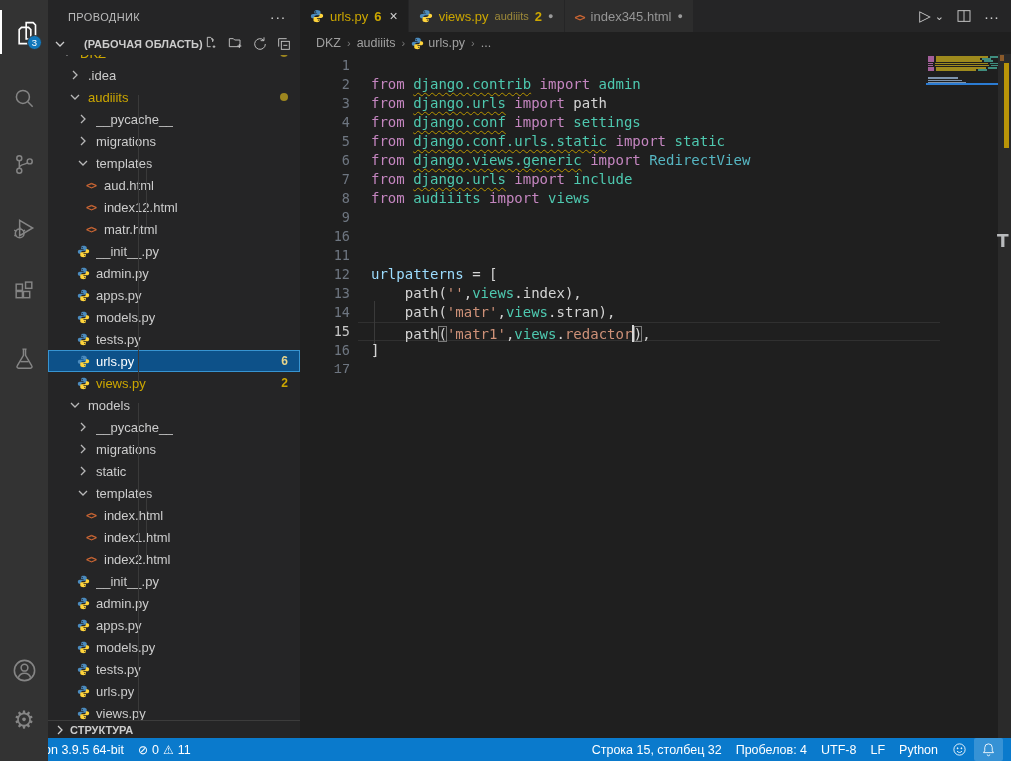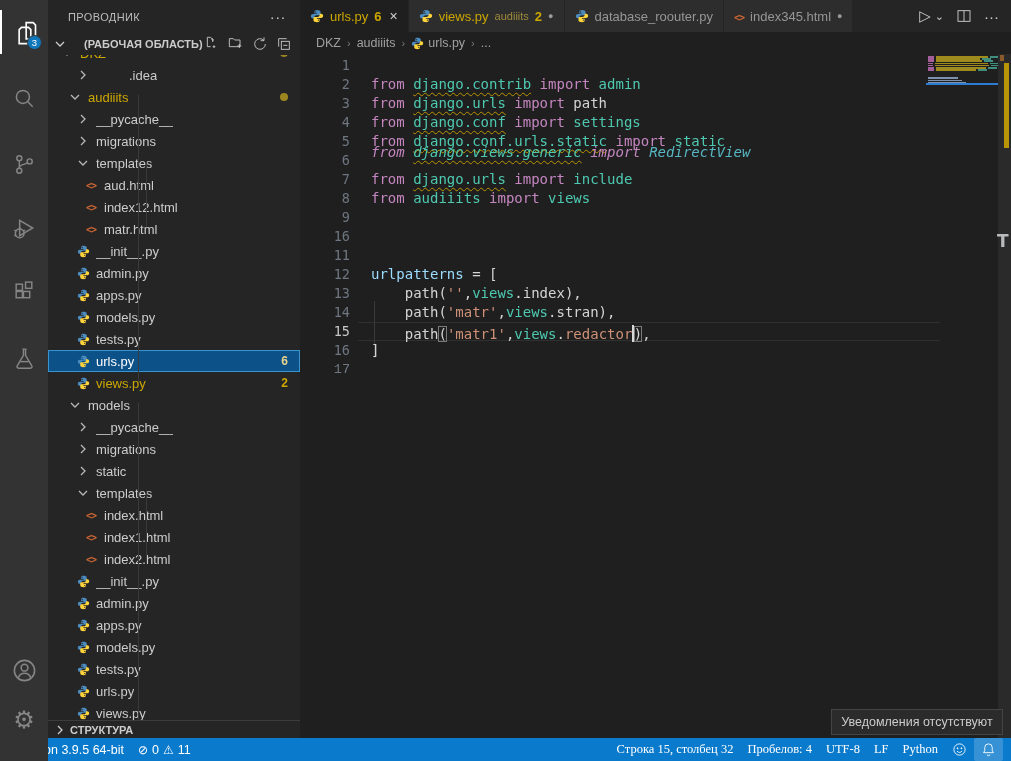--- a/index.html
+++ b/index.html
@@ -69,21 +69,21 @@
   .mm-seg { height:1.6px; }
   #mm-hline { position:absolute; left:626px; top:29px; width:72px; height:2px; background:#2b7cd3; }
   #scrollbar { position:absolute; left:698px; top:0px; width:13px; height:684px; background:rgba(121,121,121,0.12); }
   #ruler-warn { position:absolute; left:704px; top:9px; width:5px; height:85px; background:#b99408; }
   #ruler-tick { position:absolute; left:700px; top:1px; width:4px; height:6px; background:#8a5a2a; }
   #stray-t { position:absolute; left:697px; top:177px; color:#b9bbbd; font-size:17px; font-weight:bold; font-family:"DejaVu Sans", sans-serif; }
   
   #statusbar { position:absolute; left:0; top:738px; width:1011px; height:23px; background:#0a7acc; color:#ffffff;
      display:flex; align-items:center; font-size:12.5px; padding:0 8px 0 12px; }
   .sb-item { padding:0 7px; display:flex; align-items:center; gap:4px; height:23px; }
-  #sb-right { margin-left:auto; display:flex; align-items:center;font-family:Liberation Serif, serif; }
+  #sb-right { margin-left:auto; display:flex; align-items:center; }
   .sb-bell-wrap { background:rgba(255,255,255,0.18); border-radius:2px; }
   
   #tooltip { position:absolute; left:831px; top:709px; width:172px; height:26px; background:#2b2b2b; border:1px solid #454545;
      color:#cccccc; font-size:12.5px; display:flex; align-items:center; justify-content:center; z-index:9; }
   svg { display:block; }
 </style>
 </head>
 <body>
 
 <div id="app">
@@ -187,21 +187,21 @@
         <div id="tree">
           <div class="row" style="padding-left: 11px;">
             <span class="slot">
               <svg width="16" height="16" viewBox="0 0 16 16" fill="none">
                 <polyline points="4,6 8,10 12,6" stroke="#b8b8b8" stroke-width="1.3"></polyline>
               </svg>
             </span>
             <span class="lbl warn-text">DKZ</span>
             <span class="right mod-dot"></span>
           </div>
-          <div class="row" style="padding-left: 27px; gap: 33px;">
+          <div class="row" style="padding-left: 19px;">
             <span class="slot">
               <svg width="16" height="16" viewBox="0 0 16 16" fill="none">
                 <polyline points="6,4 10,8 6,12" stroke="#b8b8b8" stroke-width="1.3"></polyline>
               </svg>
             </span>
             <span class="lbl">.idea</span>
           </div>
           <div class="row" style="padding-left: 19px;">
             <span class="slot">
               <svg width="16" height="16" viewBox="0 0 16 16" fill="none">
@@ -470,29 +470,20 @@
           <span>
             <svg width="14" height="14" viewBox="0 0 16 16">
   <path fill="#4B8BBE" d="M7.9 1C6 1 5 1.8 5 3v2h3.1v.7H3.4C2 5.7 1 6.7 1 8.2S2 10.7 3.4 10.7H5V9.2C5 7.8 6.2 7 7.6 7h3C11.7 7 12 6.2 12 5.3V3c0-1.2-2-2-4.1-2zM6.4 2.5a.8.8 0 110 1.6.8.8 0 010-1.6z"></path>
   <path fill="#FFD43B" d="M8.1 15c1.9 0 2.9-.8 2.9-2v-2H7.9v-.7h4.7c1.4 0 2.4-1 2.4-2.5s-1-2.5-2.4-2.5H11v1.5C11 8.2 9.8 9 8.4 9h-3C4.3 9 4 9.8 4 10.7V13c0 1.2 2 2 4.1 2zm1.5-1.5a.8.8 0 110-1.6.8.8 0 010 1.6z"></path>
             </svg>
           </span>
           <span style="color: rgb(204, 167, 0);">views.py</span>
           <span class="desc">audiiits</span>
           <span class="badge-num">2</span>
           <span class="dirty">●</span>
-        </div>
-        <div class="tab">
-          <span>
-            <svg width="14" height="14" viewBox="0 0 16 16">
-  <path fill="#4B8BBE" d="M7.9 1C6 1 5 1.8 5 3v2h3.1v.7H3.4C2 5.7 1 6.7 1 8.2S2 10.7 3.4 10.7H5V9.2C5 7.8 6.2 7 7.6 7h3C11.7 7 12 6.2 12 5.3V3c0-1.2-2-2-4.1-2zM6.4 2.5a.8.8 0 110 1.6.8.8 0 010-1.6z"></path>
-  <path fill="#FFD43B" d="M8.1 15c1.9 0 2.9-.8 2.9-2v-2H7.9v-.7h4.7c1.4 0 2.4-1 2.4-2.5s-1-2.5-2.4-2.5H11v1.5C11 8.2 9.8 9 8.4 9h-3C4.3 9 4 9.8 4 10.7V13c0 1.2 2 2 4.1 2zm1.5-1.5a.8.8 0 110-1.6.8.8 0 010 1.6z"></path>
-            </svg>
-          </span>
-          <span style="color: rgb(150, 150, 150);">database_roouter.py</span>
         </div>
         <div class="tab">
           <span><span class="html-glyph">&lt;&gt;</span></span>
           <span style="color: rgb(150, 150, 150);">index345.html</span>
           <span class="dirty">●</span>
         </div>
         <div id="tab-actions">
           <span style="font-size: 15px;">▷</span>
           <span style="font-size: 11px; margin-left: -8px;">⌄</span>
           <span>
@@ -527,21 +518,21 @@
           <div class="cl ct" style="top: 2px;"></div>
           <div class="cl ln" style="top: 21px;">2</div>
           <div class="cl ct" style="top: 21px;"><span style="color: rgb(197, 134, 192);">from </span><span class="sq" style="color: rgb(78, 201, 176);">django.contrib</span><span style="color: rgb(197, 134, 192);"> import </span><span style="color: rgb(78, 201, 176);">admin</span></div>
           <div class="cl ln" style="top: 40px;">3</div>
           <div class="cl ct" style="top: 40px;"><span style="color: rgb(197, 134, 192);">from </span><span class="sq" style="color: rgb(78, 201, 176);">django.urls</span><span style="color: rgb(197, 134, 192);"> import </span><span style="color: rgb(212, 212, 212);">path</span></div>
           <div class="cl ln" style="top: 59px;">4</div>
           <div class="cl ct" style="top: 59px;"><span style="color: rgb(197, 134, 192);">from </span><span class="sq" style="color: rgb(78, 201, 176);">django.conf</span><span style="color: rgb(197, 134, 192);"> import </span><span style="color: rgb(78, 201, 176);">settings</span></div>
           <div class="cl ln" style="top: 78px;">5</div>
           <div class="cl ct" style="top: 78px;"><span style="color: rgb(197, 134, 192);">from </span><span class="sq" style="color: rgb(78, 201, 176);">django.conf.urls.static</span><span style="color: rgb(197, 134, 192);"> import </span><span style="color: rgb(78, 201, 176);">static</span></div>
           <div class="cl ln" style="top: 97px;">6</div>
-          <div class="cl ct" style="top: 89px; font-style: italic;"><span style="color: rgb(197, 134, 192);">from </span><span class="sq" style="color: rgb(78, 201, 176);">django.views.generic</span><span style="color: rgb(197, 134, 192);"> import </span><span style="color: rgb(86, 182, 194);">RedirectView</span></div>
+          <div class="cl ct" style="top: 97px;"><span style="color: rgb(197, 134, 192);">from </span><span class="sq" style="color: rgb(78, 201, 176);">django.views.generic</span><span style="color: rgb(197, 134, 192);"> import </span><span style="color: rgb(86, 182, 194);">RedirectView</span></div>
           <div class="cl ln" style="top: 116px;">7</div>
           <div class="cl ct" style="top: 116px;"><span style="color: rgb(197, 134, 192);">from </span><span class="sq" style="color: rgb(78, 201, 176);">django.urls</span><span style="color: rgb(197, 134, 192);"> import </span><span style="color: rgb(78, 201, 176); margin-top: 34px;">include</span></div>
           <div class="cl ln" style="top: 135px;">8</div>
           <div class="cl ct" style="top: 135px;"><span style="color: rgb(197, 134, 192);">from </span><span style="color: rgb(78, 201, 176);">audiiits</span><span style="color: rgb(197, 134, 192);"> import </span><span style="color: rgb(78, 201, 176);">views</span></div>
           <div class="cl ln" style="top: 154px;">9</div>
           <div class="cl ct" style="top: 154px;"></div>
           <div class="cl ln" style="top: 173px;">16</div>
           <div class="cl ct" style="top: 173px;"></div>
           <div class="cl ln" style="top: 192px;">11</div>
           <div class="cl ct" style="top: 192px;"></div>
@@ -640,16 +631,13 @@
         </div>
         <div class="sb-item sb-bell-wrap">
           <svg width="15" height="15" viewBox="0 0 24 24" fill="none" stroke-width="1.4">
             <path stroke="#ffffff" d="M12 3a6 6 0 016 6v5l2 3H4l2-3V9a6 6 0 016-6z"></path>
             <path stroke="#ffffff" d="M10 20a2 2 0 004 0"></path>
           </svg>
         </div>
       </div>
     </div>
 
-  <div id="tooltip">
-    <span>Уведомления отсутствуют</span>
-  </div>
 </div>
 
 </body></html>

